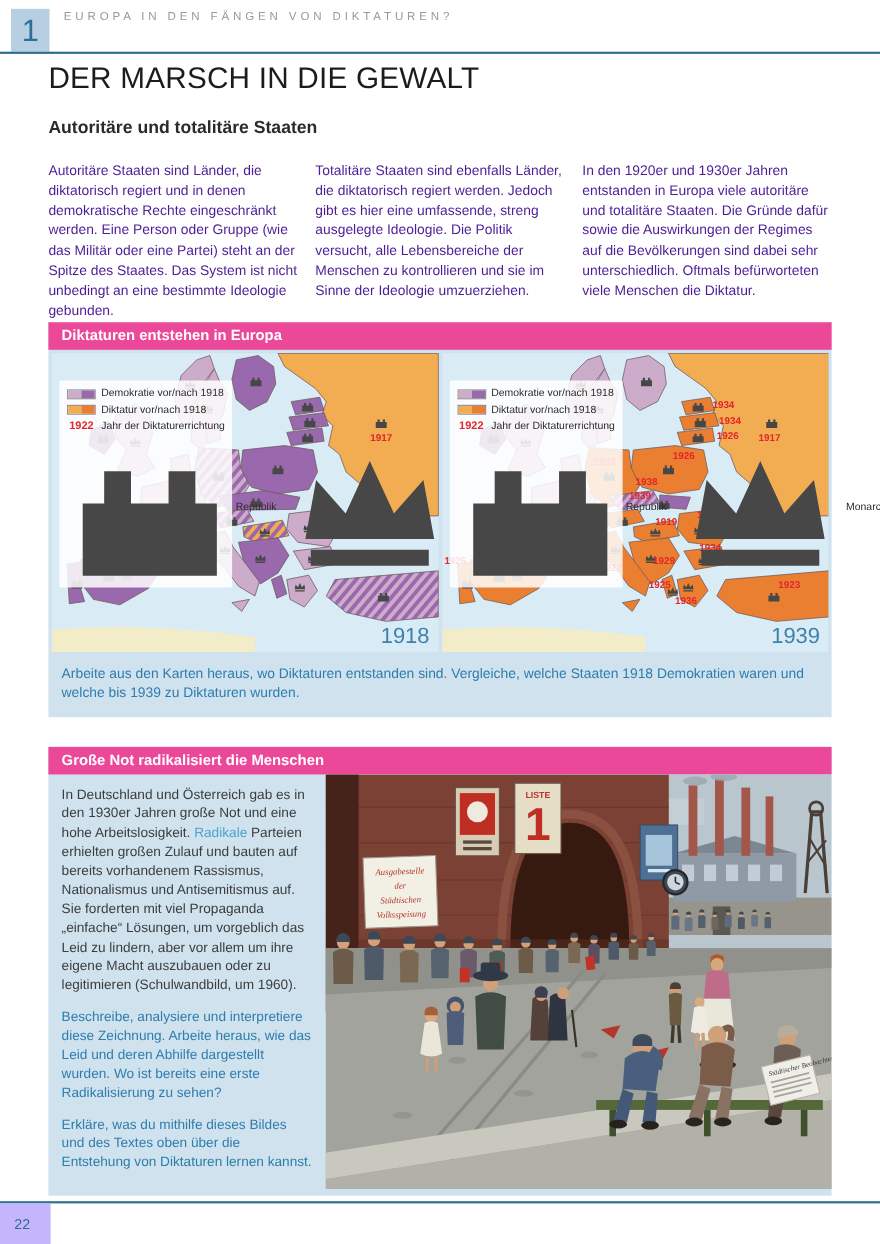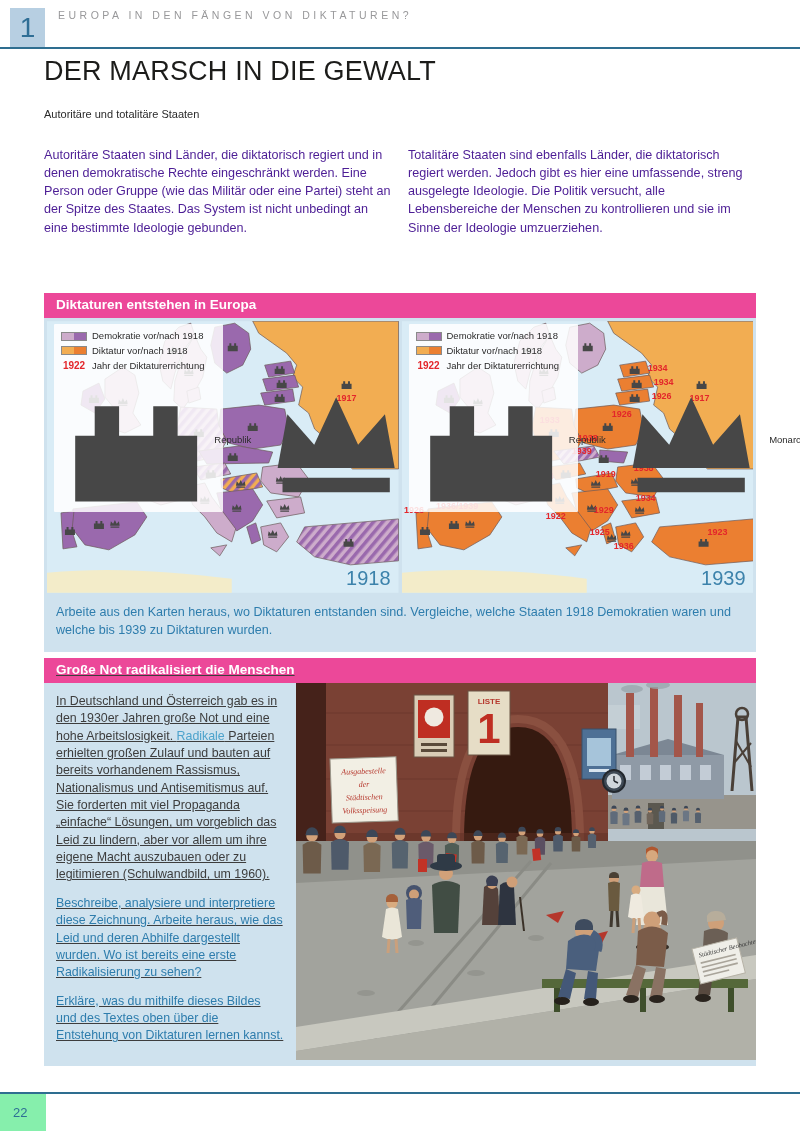--- a/index.html
+++ b/index.html
@@ -7,40 +7,40 @@
         font-family:"Liberation Sans",sans-serif;color:#3d3d3d;}
 
   
   .chapter-num{position:absolute;left:10px;top:8px;width:35px;height:39px;background:#b7cfe2;
     color:#2f6e95;font-size:28px;font-weight:300;display:flex;align-items:center;justify-content:center;}
   .chapter-title{position:absolute;left:58px;top:9px;font-size:10.5px;letter-spacing:3.5px;color:#98989a;}
   .head-rule{position:absolute;left:0;top:47px;width:800px;height:2px;background:#2e6e90;}
 
   h1.page-title{position:absolute;left:44px;top:56px;margin:0;font-size:27px;letter-spacing:.2px;
     color:#1c1c1a;font-weight:normal;}
-  h2.subtitle{position:absolute;left:44px;top:108px;margin:0;font-size:11px;color:#2a2a2a;font-weight:normal;}
+  h2.subtitle{position:absolute;left:44px;top:108px;margin:0;font-size:16px;color:#2a2a2a;font-weight:bold;}
 
   .intro-cols{position:absolute;left:44px;top:146px;width:712px;display:flex;gap:16px;}
   .intro-cols p{flex:1;margin:0;font-size:12.6px;line-height:1.44;color:#4c1d95;}
 
   
   .infobox{position:absolute;left:44px;width:712px;background:#cfe2ee;}
   .infobox-header{background:#ec4899;color:#fff;font-size:13.5px;font-weight:bold;
     padding:5px 12px 5px 12px;line-height:1.1;}
   #map-box{top:293px;}
-  #not-box{top:658px;text-decoration:underline;}
+  #not-box{top:679px;}
 
   .maps-row{display:flex;gap:3px;padding:3px;}
   .map{position:relative;flex:1;height:272px;margin:0;}
   .map svg{display:block;width:100%;height:100%;}
   .map-task{margin:0;padding:8px 4px 12px 12px;color:#2e7dad;font-size:12.6px;line-height:1.42;}
 
   
-  .legend{position:absolute;left:7px;top:3px;background:rgba(255,255,255,.85);
-    padding:5px 16px 5px 7px;font-size:9.5px;color:#2b2b2b;line-height:1.55;border-radius:1px;}
+  .legend{position:absolute;left:7px;top:25px;background:rgba(255,255,255,.85);
+    padding:5px 4px 5px 7px;font-size:9.5px;color:#2b2b2b;line-height:1.55;border-radius:1px;}
   .lg-row{display:flex;align-items:center;gap:5px;white-space:nowrap;}
   .swatch{display:inline-flex;width:26px;height:9px;border:1px solid #8a8a8a;box-sizing:border-box;flex:none;}
   .swatch i{display:block;width:50%;height:100%;}
   .sw-dem-l{background:#cdaccb;} .sw-dem-r{background:#9a69ad;}
   .sw-dict-l{background:#f2ad52;} .sw-dict-r{background:#eb7f31;}
   .lg-year{color:#e3262b;font-weight:bold;width:26px;text-align:center;font-size:10px;flex:none;}
   .lg-ic{flex:none;margin-left:2px;}
   .lg-gap{width:18px;}
 
   
@@ -58,21 +58,21 @@
   .not-text{width:252px;box-sizing:border-box;padding:10px 12px 10px 12px;}
   .not-text p{margin:0 0 11px 0;font-size:12.4px;line-height:1.4;color:#3d3d3d;}
   .not-text p.task{color:#2e7dad;}
   a.glossary{color:#4da3cc;text-decoration:none;cursor:pointer;}
   .painting{margin:0;width:460px;height:377px;}
   .painting svg{display:block;width:460px;height:377px;}
   .sign-line{font-size:8px;fill:#b5372c;text-anchor:middle;font-family:"Liberation Serif",serif;font-style:italic;}
 
   
   .foot-rule{position:absolute;left:0;top:1092px;width:800px;height:2px;background:#2e6e90;}
-  .page-num{position:absolute;left:0;top:1094px;width:46px;height:37px;background:#86efac;
+  .page-num{position:absolute;left:0;top:1094px;width:46px;height:37px;background:#c4b5fd;
     color:#2f6e95;font-size:13px;display:flex;align-items:center;padding-left:13px;box-sizing:border-box;}
 </style>
 </head>
 <body>
 
 <svg width="0" height="0" style="position:absolute" aria-hidden="true">
   <defs>
     <g id="icon-building">
         <path d="M1,10 V4.6 H2.6 V2.2 H4.6 V4.6 H7.4 V2.2 H9.4 V4.6 H11 V10 Z" fill="#474747"></path>
       </g>
@@ -87,20 +87,21 @@
   <div class="chapter-num">1</div>
   <div class="chapter-title">EUROPA IN DEN FÄNGEN VON DIKTATUREN?</div>
   <div class="head-rule"></div>
 
   <h1 class="page-title">DER MARSCH IN DIE GEWALT</h1>
   <h2 class="subtitle">Autoritäre und totalitäre Staaten</h2>
 
   <div class="intro-cols">
     <p>Autoritäre Staaten sind Länder, die diktatorisch regiert und in denen demokratische Rechte eingeschränkt werden. Eine Person oder Gruppe (wie das Militär oder eine Partei) steht an der Spitze des Staates. Das System ist nicht unbedingt an eine bestimmte Ideologie gebunden.</p>
     <p>Totalitäre Staaten sind ebenfalls Länder, die diktatorisch regiert werden. Jedoch gibt es hier eine umfassende, streng ausgelegte Ideologie. Die Politik versucht, alle Lebensbereiche der Menschen zu kontrollieren und sie im Sinne der Ideologie umzuerziehen.</p>
+    <p>In den 1920er und 1930er Jahren entstanden in Europa viele autoritäre und totalitäre Staaten. Die Gründe dafür sowie die Auswirkungen der Regimes auf die Bevölkerungen sind dabei sehr unterschiedlich. Oftmals befürworteten viele Menschen die Diktatur.</p>
   </div>
 
   <section class="infobox" id="map-box">
     <div class="infobox-header">Diktaturen entstehen in Europa</div>
     <div class="maps-row">
 
       <figure class="map">
         <svg viewBox="0 0 352 272">
           <defs>
             <pattern id="m1-hatchDem" width="7" height="7" patternUnits="userSpaceOnUse" patternTransform="rotate(40)">

